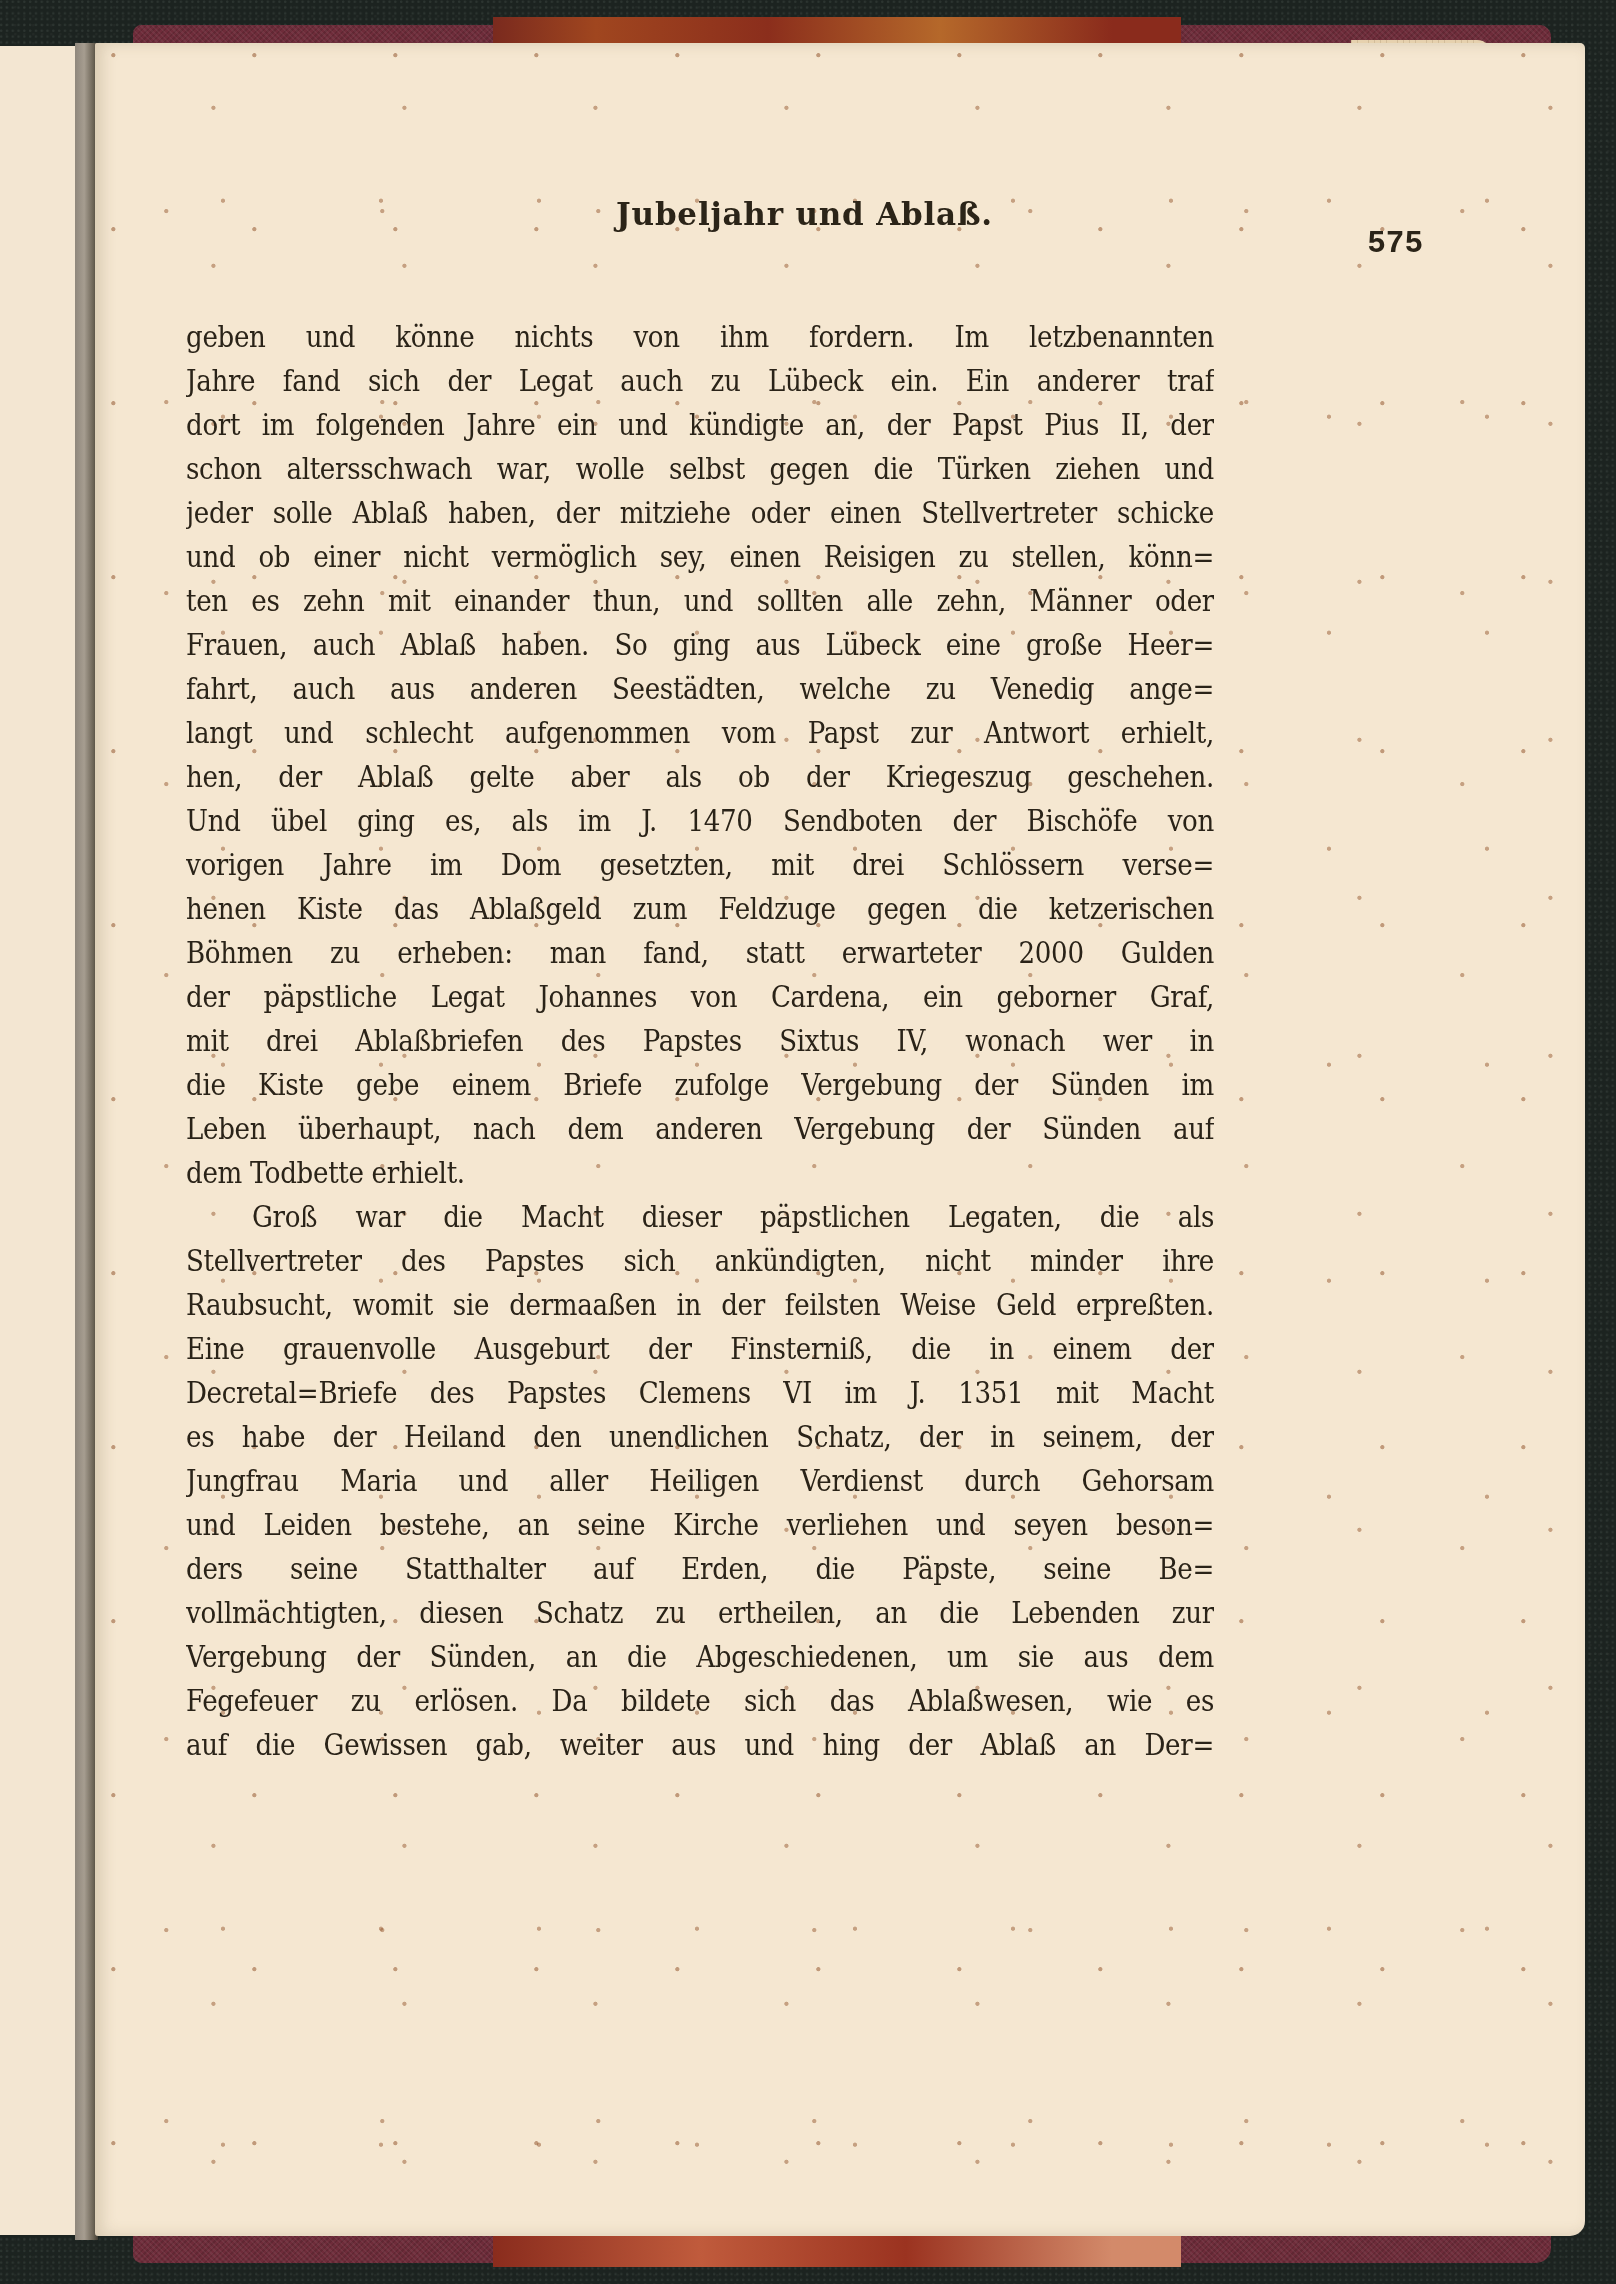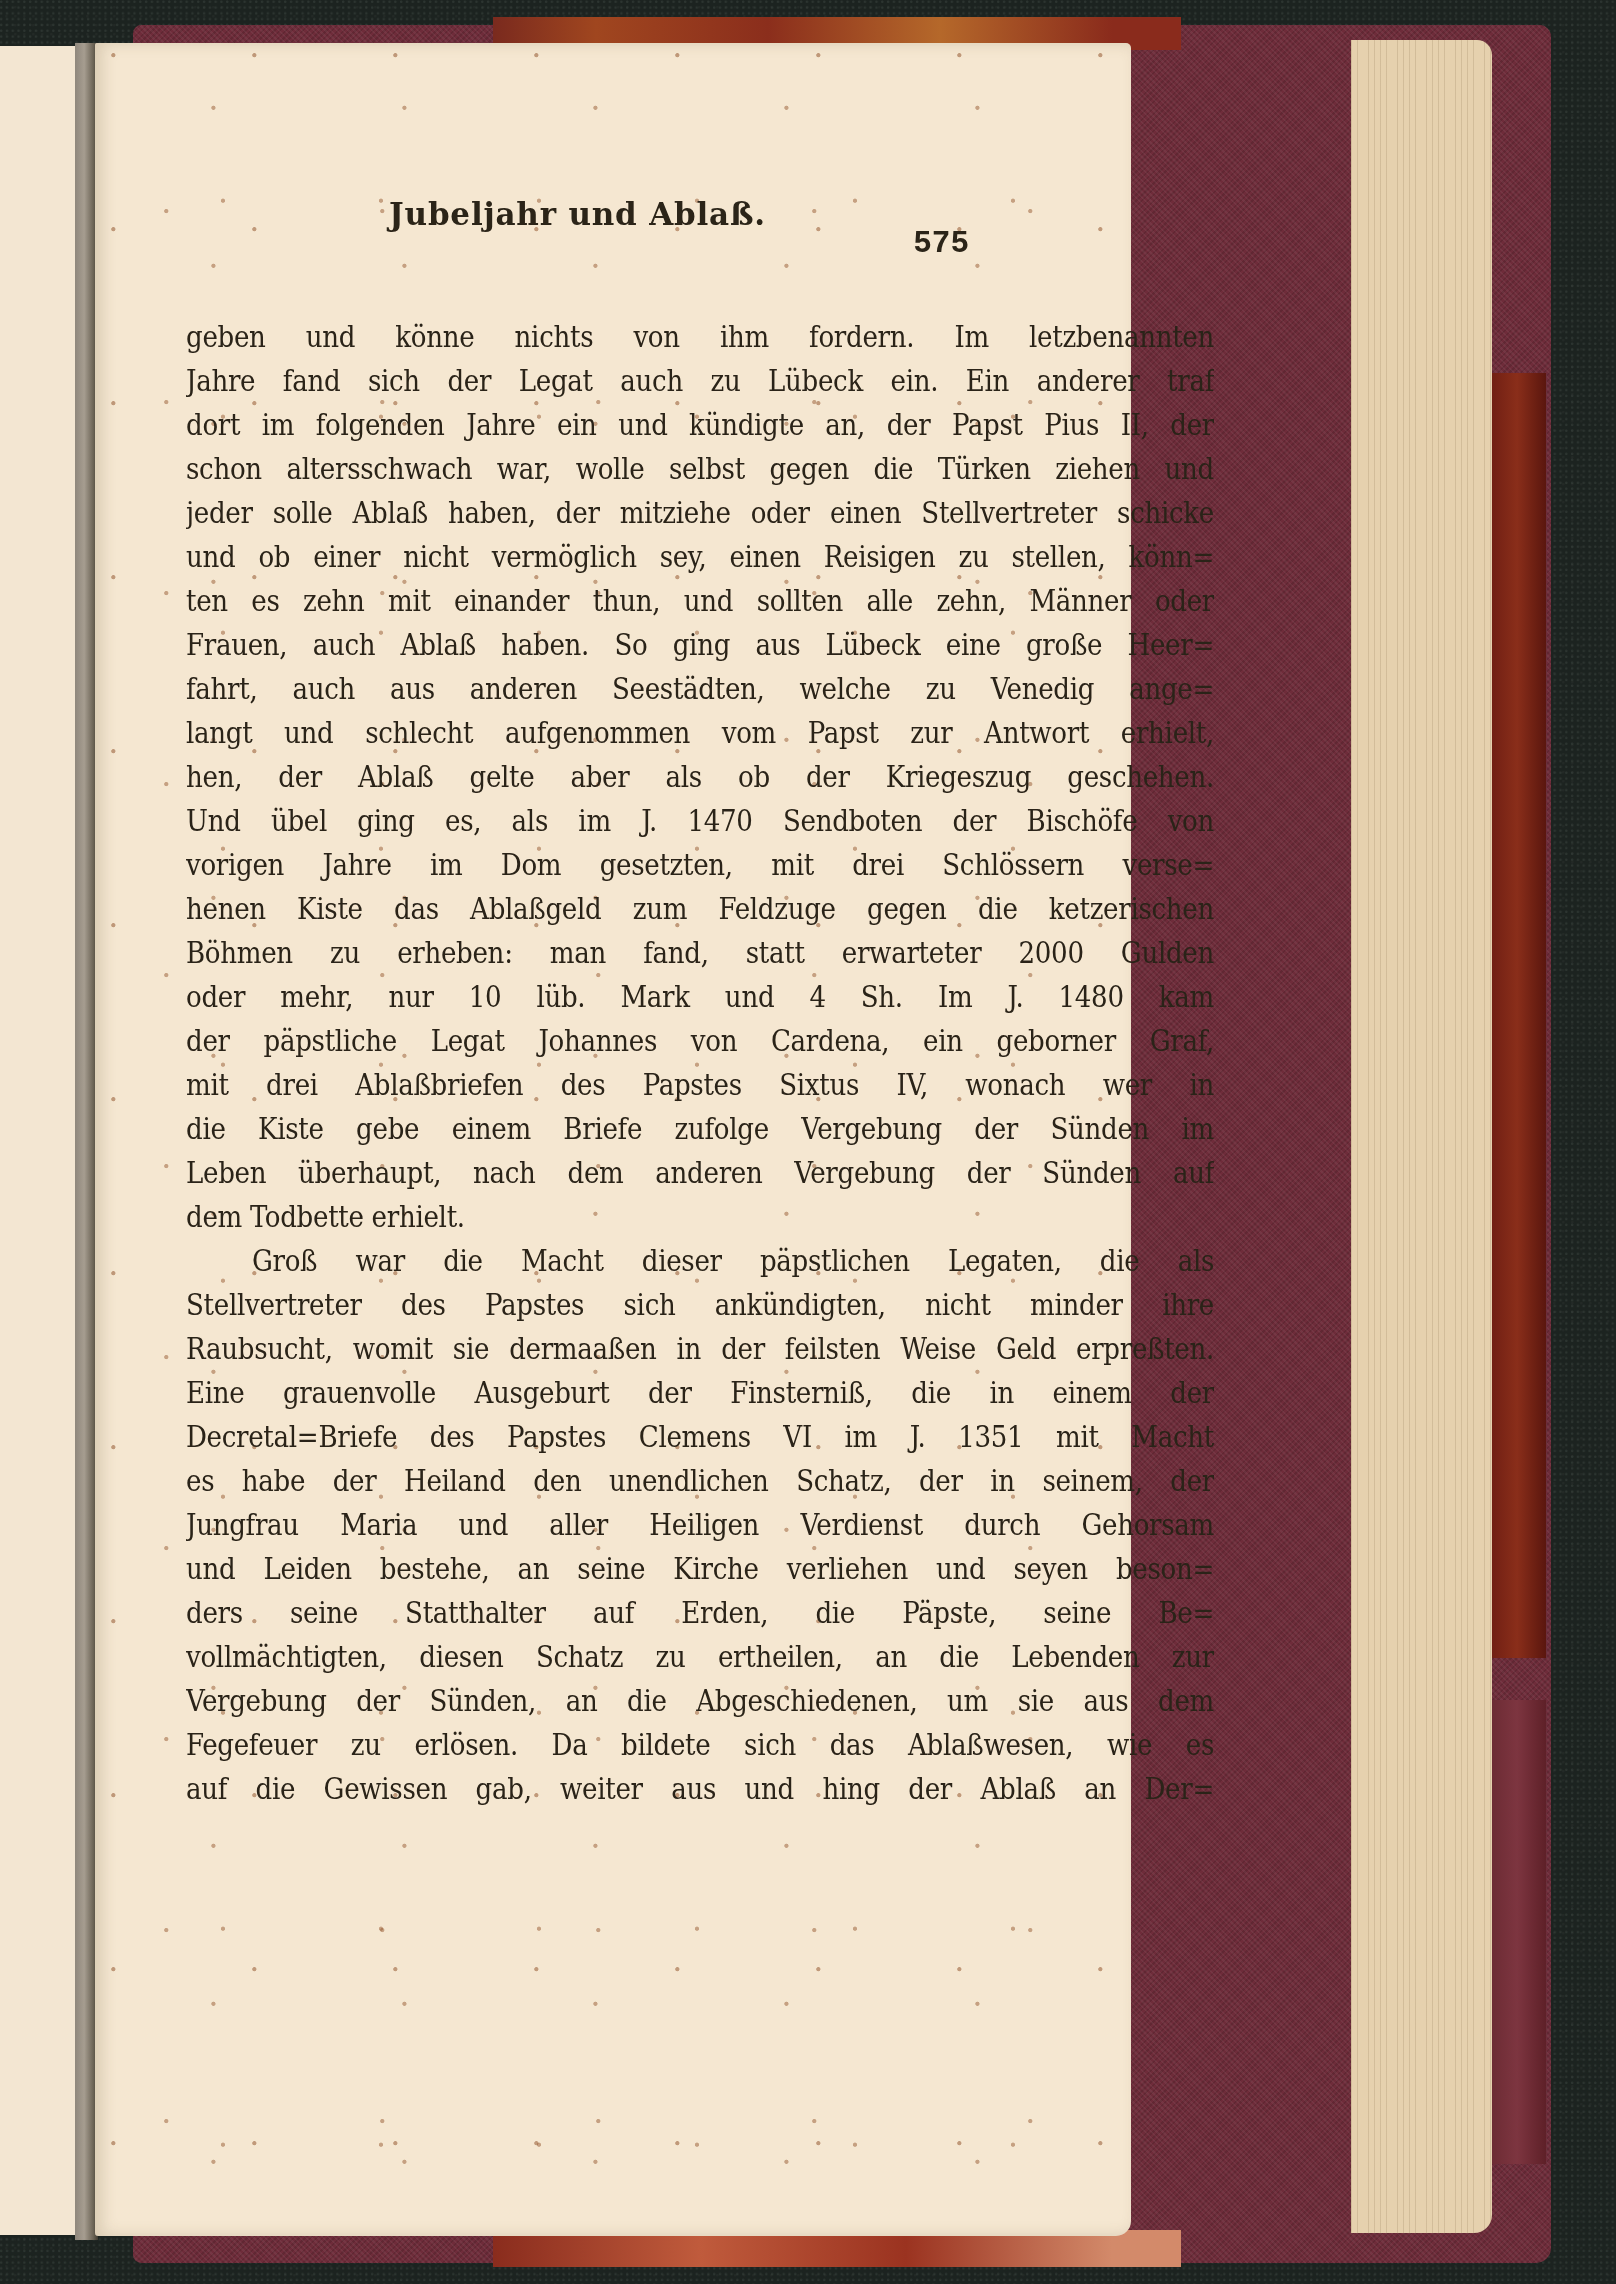--- a/index.html
+++ b/index.html
@@ -85,21 +85,21 @@
     background: #e6d1ae;
     background-image: repeating-linear-gradient(90deg, rgba(120,95,60,0.18) 0 0.8px, transparent 0.8px 5.8px);
     border-radius: 0 15px 18px 0;
   }
 
   
   .page {
     position: absolute;
     left: 95px;
     top: 43px;
-    width: 1036px;
+    width: 1490px;
     height: 2193px;
     background: #f5e7d1;
     background-image:
       radial-gradient(circle at 13% 7%, rgba(150,90,50,0.55) 0 1.7px, transparent 2.5px),
       radial-gradient(circle at 62% 41%, rgba(150,90,50,0.5) 0 1.7px, transparent 2.5px),
       radial-gradient(circle at 81% 73%, rgba(150,90,50,0.5) 0 1.7px, transparent 2.5px),
       radial-gradient(circle at 33% 88%, rgba(150,90,50,0.5) 0 1.7px, transparent 2.5px);
     background-size: 141px 174px, 191px 158px, 158px 216px, 216px 191px;
     border-radius: 1.7px 5px 15px 3.3px;
     box-shadow: inset 6.6px 0 15px rgba(90,70,40,0.18);
@@ -186,21 +186,20 @@
       <div class="line">und ob einer nicht vermöglich sey, einen Reisigen zu stellen, könn=</div>
       <div class="line">ten es zehn mit einander thun, und sollten alle zehn, Männer oder</div>
       <div class="line">Frauen, auch Ablaß haben.  So ging aus Lübeck eine große Heer=</div>
       <div class="line">fahrt, auch aus anderen Seestädten, welche zu Venedig ange=</div>
       <div class="line">langt und schlecht aufgenommen vom Papst zur Antwort erhielt,</div>
       <div class="line">hen, der Ablaß gelte aber als ob der Kriegeszug geschehen.</div>
       <div class="line">Und übel ging es, als im J. 1470 Sendboten der Bischöfe von</div>
       <div class="line">vorigen Jahre im Dom gesetzten, mit drei Schlössern verse=</div>
       <div class="line">henen Kiste das Ablaßgeld zum Feldzuge gegen die ketzerischen</div>
       <div class="line">Böhmen zu erheben: man fand, statt erwarteter 2000 Gulden</div>
-      <div class="line">oder mehr, nur 10 lüb. Mark und 4 Sh.  Im J. 1480 kam</div>
       <div class="line">der päpstliche Legat Johannes von Cardena, ein geborner Graf,</div>
       <div class="line">mit drei Ablaßbriefen des Papstes Sixtus IV, wonach wer in</div>
       <div class="line">die Kiste gebe einem Briefe zufolge Vergebung der Sünden im</div>
       <div class="line">Leben überhaupt, nach dem anderen Vergebung der Sünden auf</div>
       <div class="line last">dem Todbette erhielt.</div>
     </div>
     <div>
       <div class="line indent">Groß war die Macht dieser päpstlichen Legaten, die als</div>
       <div class="line">Stellvertreter des Papstes sich ankündigten, nicht minder ihre</div>
       <div class="line">Raubsucht, womit sie dermaaßen in der feilsten Weise Geld erpreßten.</div>

